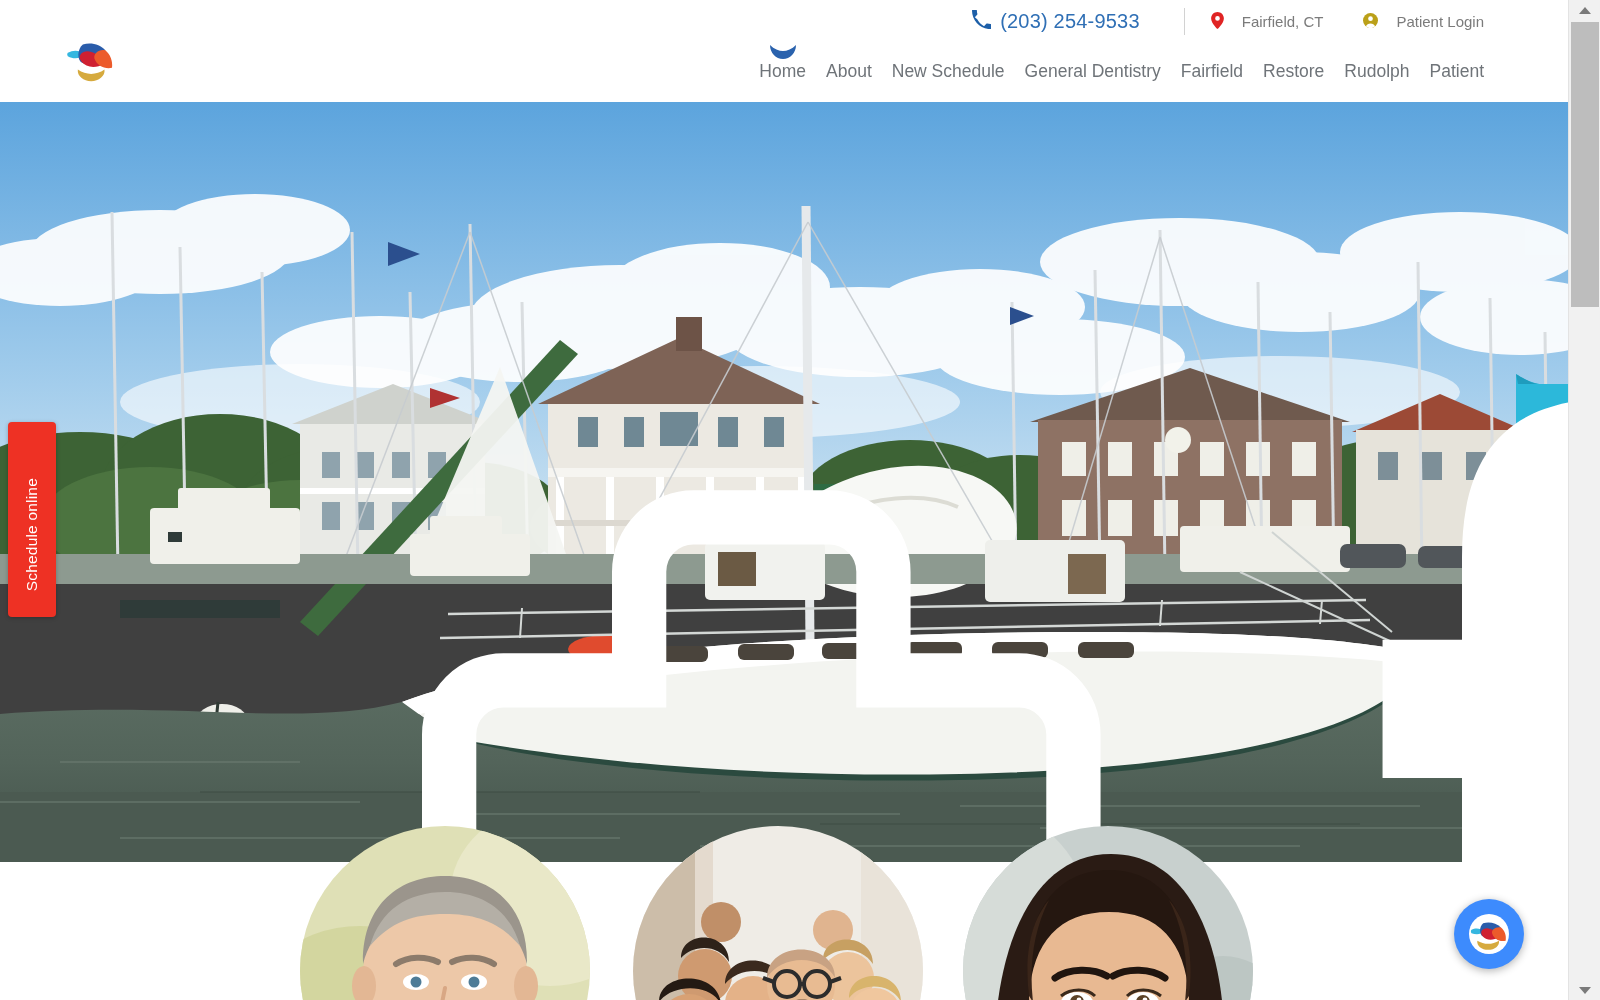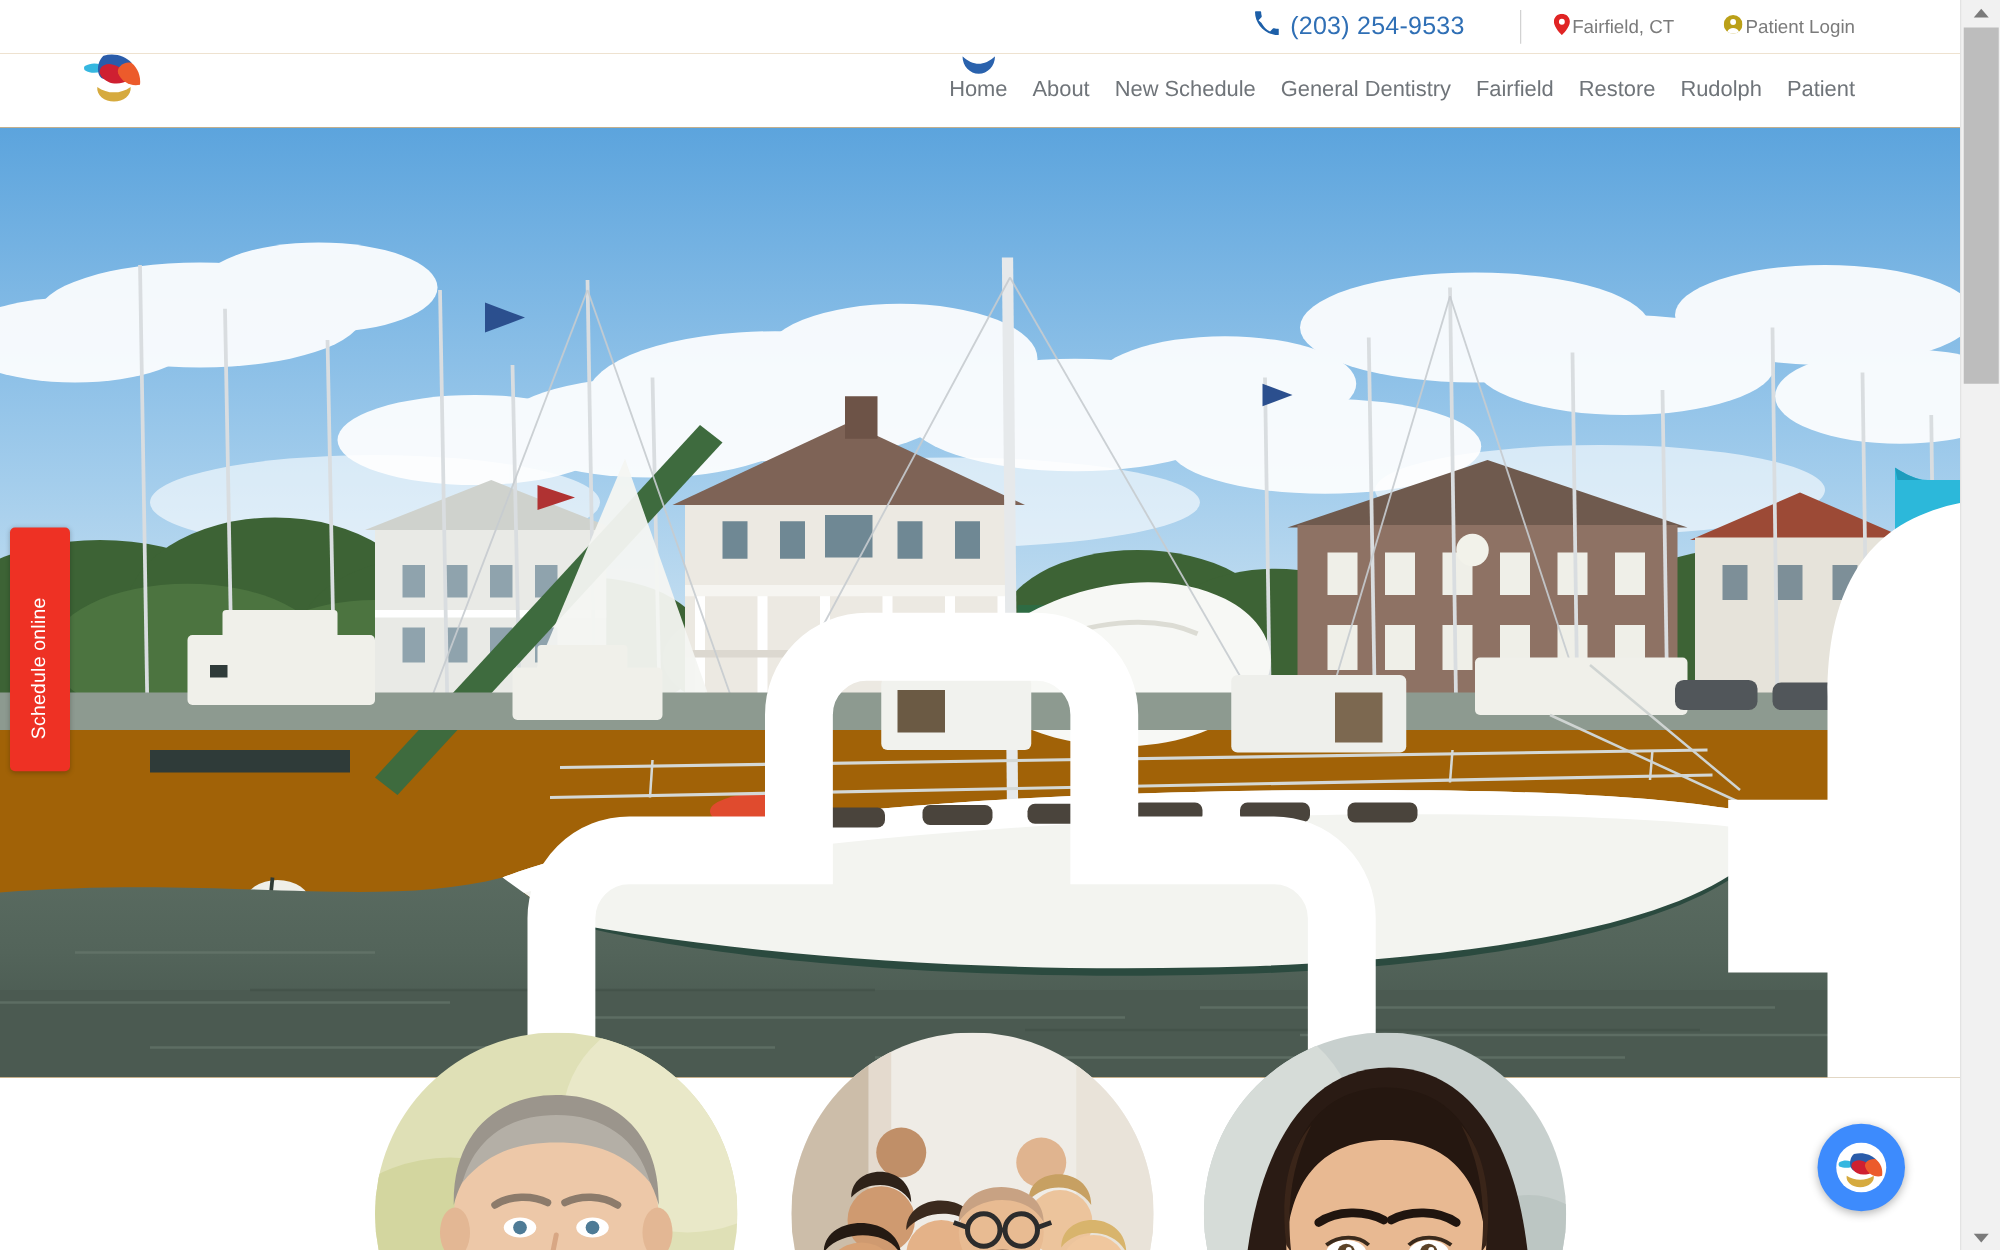--- a/index.html
+++ b/index.html
@@ -7,40 +7,40 @@
   html,body { width:1600px; height:1000px; overflow:hidden; }
   body {
     font-family:"Liberation Sans", sans-serif;
     background:#ffffff;
     position:relative;
   }
 
   
   .viewport{
     position:absolute; left:0; top:0; width:1568px; height:1000px;
-    overflow:hidden; background:#a16207;
+    overflow:hidden; background:#404040;
   }
 
   
   .topbar{
     position:absolute; left:0; top:0; width:1568px; height:43px;
     background:#ffffff; display:flex; align-items:center; justify-content:flex-end;
     padding-right:84px;
   }
   .topbar-inner{ display:flex; align-items:center; }
   .phone-link{
     display:flex; align-items:center; gap:9px;
     color:#2f6fb5; font-size:20px; letter-spacing:.2px; text-decoration:none;
   }
   .phone-icon{ display:block; color:#1d5fa8; }
   .tb-divider{
     width:1px; height:27px; background:#d2d2d2; margin:0 26px 0 44px;
   }
   .tb-item{
-    display:flex; align-items:center; gap:2px;
+    display:flex; align-items:center; gap:18px;
     font-size:15px; color:#7b7b7b; text-decoration:none; margin-right:40px;
   }
   .tb-item:last-child{ margin-right:0;text-align:right; }
   .pin-icon{ color:#e02424; display:block; }
   .user-icon{ color:#bba018; display:block; }
 
   
   .header{
     position:absolute; left:0; top:43px; width:1568px; height:59px;
     background:#ffffff;

